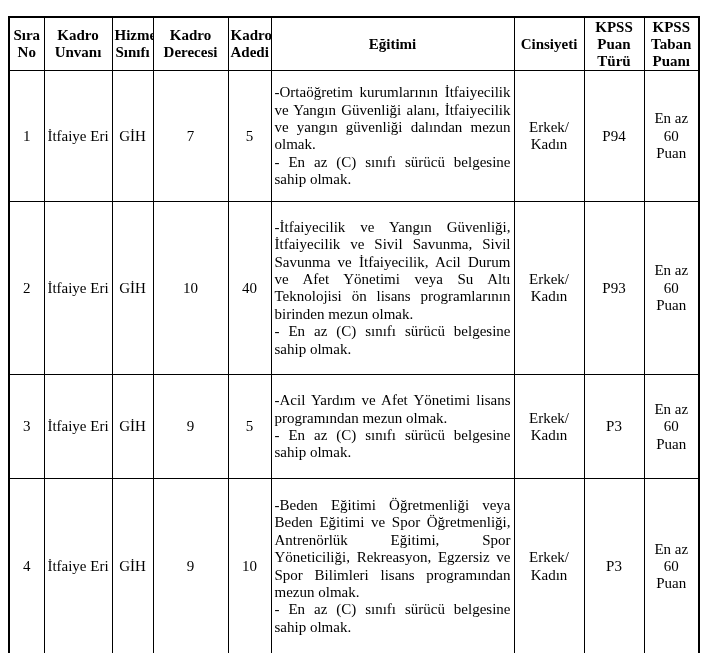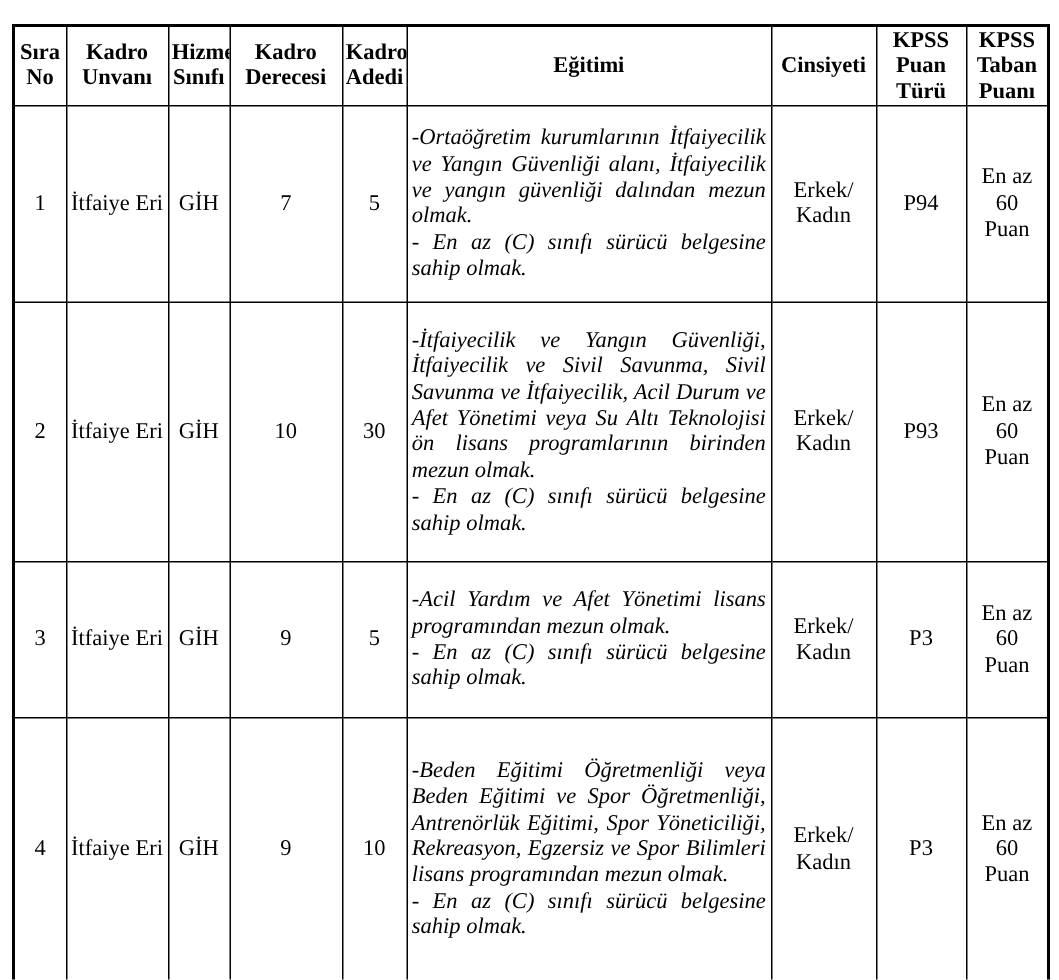--- a/index.html
+++ b/index.html
@@ -45,21 +45,20 @@
   }
   .kadro-table td.col-niteligi {
     text-align: justify;
     white-space: normal;
     padding: 3px 3px;
     vertical-align: middle;
   }
   .nitelik-line {
     text-align: justify;
     text-justify: inter-word;
-    font-style: italic;
   }
 </style>
 </head>
 <body>
 
 <div class="page">
   <table class="kadro-table">
     <colgroup>
         <col style="width: 35px;">
         <col style="width: 68px;">
@@ -109,21 +108,21 @@
           <td class="col-kpss-puan-turu">P94</td>
           <td class="col-kpss-taban-puani">En az
 60
 Puan</td>
         </tr>
         <tr style="height: 173px;">
           <td class="col-sira-no">2</td>
           <td class="col-kadro-unvani">İtfaiye Eri</td>
           <td class="col-hizmet-sinifi">GİH</td>
           <td class="col-kadro-derecesi">10</td>
-          <td class="col-kadro-adedi">30</td>
+          <td class="col-kadro-adedi">40</td>
           <td class="col-niteligi">
             <div class="nitelik-line">-İtfaiyecilik ve Yangın Güvenliği, İtfaiyecilik ve Sivil Savunma, Sivil Savunma ve İtfaiyecilik, Acil Durum ve Afet Yönetimi veya Su Altı Teknolojisi ön lisans programlarının birinden mezun olmak.</div>
             <div class="nitelik-line">- En az (C) sınıfı sürücü belgesine sahip olmak.</div>
           </td>
           <td class="col-cinsiyeti">Erkek/
 Kadın</td>
           <td class="col-kpss-puan-turu">P93</td>
           <td class="col-kpss-taban-puani">En az
 60
 Puan</td>

